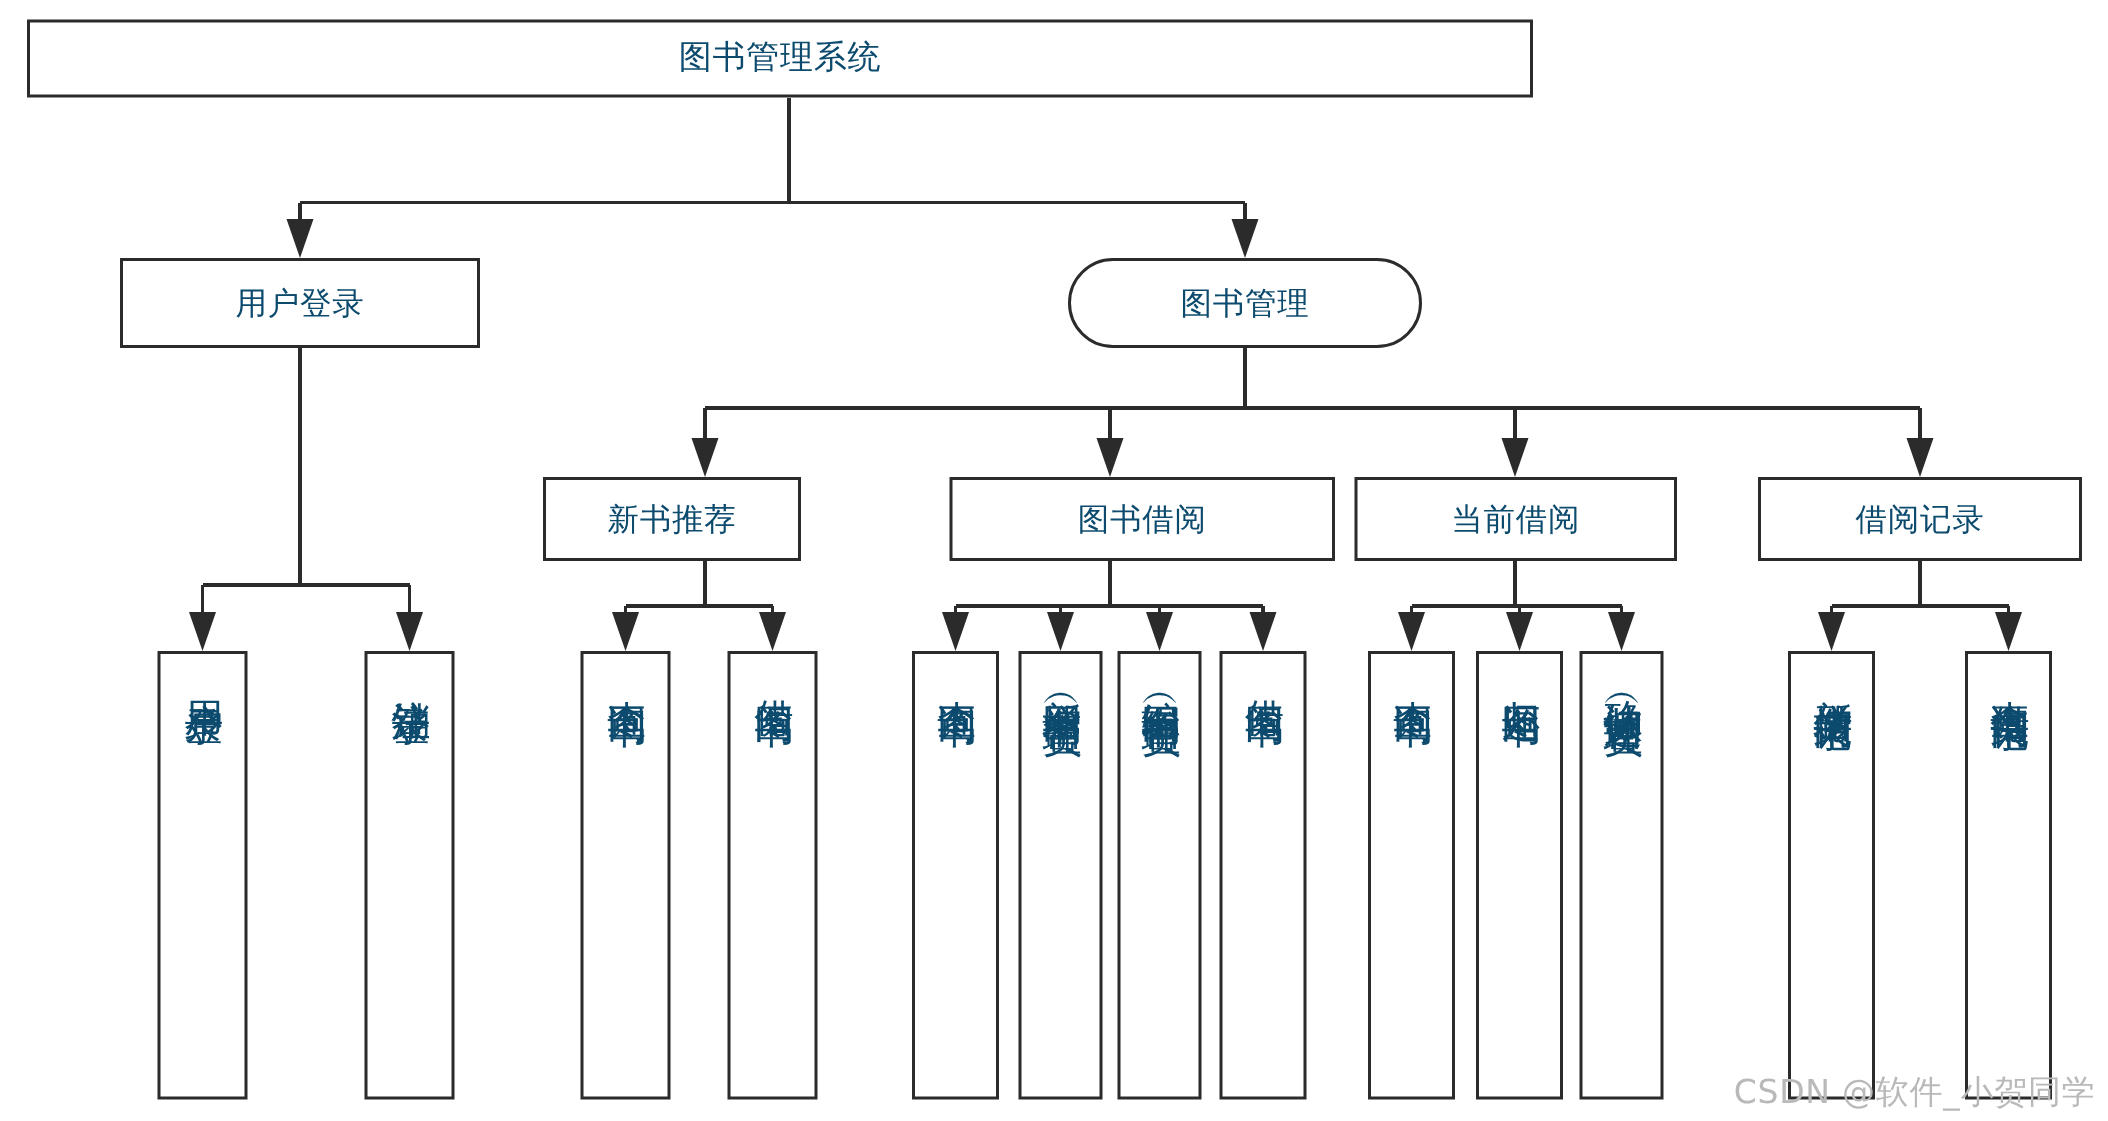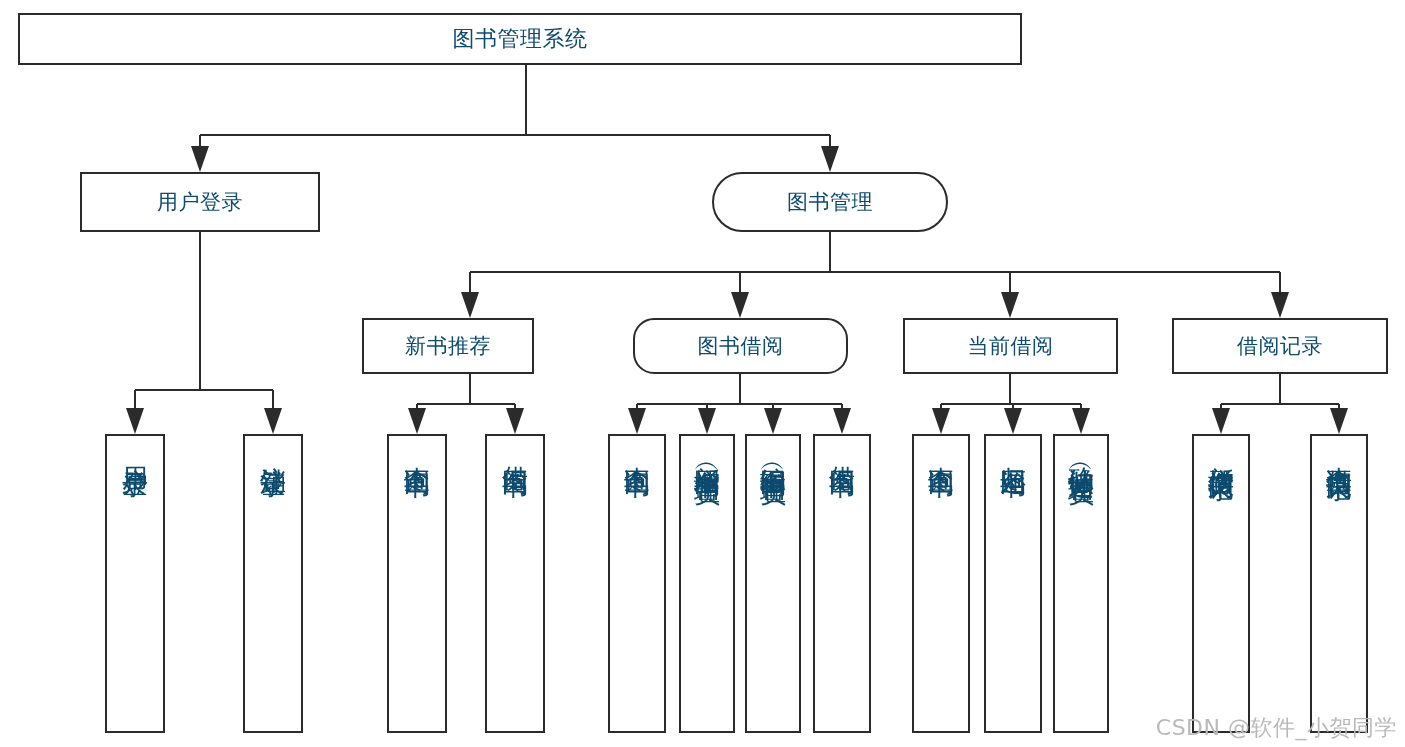--- a/index.html
+++ b/index.html
@@ -144,21 +144,21 @@
   <div class="node h" id="n-l1-0" style="left: 80px; top: 172px; width: 240px; height: 60px;">
     <span class="node-label">用户登录</span>
   </div>
   <div class="node h" id="n-l1-1" style="left: 712px; top: 172px; width: 236px; height: 60px; border-radius: 30px;">
     <span class="node-label">图书管理</span>
   </div>
 
   <div class="node h" id="n-l2-0" style="left: 362px; top: 318px; width: 172px; height: 56px;">
     <span class="node-label">新书推荐</span>
   </div>
-  <div class="node h" id="n-l2-1" style="left: 633px; top: 318px; width: 215px; height: 56px; border-radius: 21px;">
+  <div class="node h" id="n-l2-1" style="left: 633px; top: 318px; width: 257px; height: 56px;">
     <span class="node-label">图书借阅</span>
   </div>
   <div class="node h" id="n-l2-2" style="left: 903px; top: 318px; width: 215px; height: 56px;">
     <span class="node-label">当前借阅</span>
   </div>
   <div class="node h" id="n-l2-3" style="left: 1172px; top: 318px; width: 216px; height: 56px;">
     <span class="node-label">借阅记录</span>
   </div>
 
   <div class="node v" id="n-leaf-0" style="left: 105px; top: 434px; width: 60px; height: 299px;">

